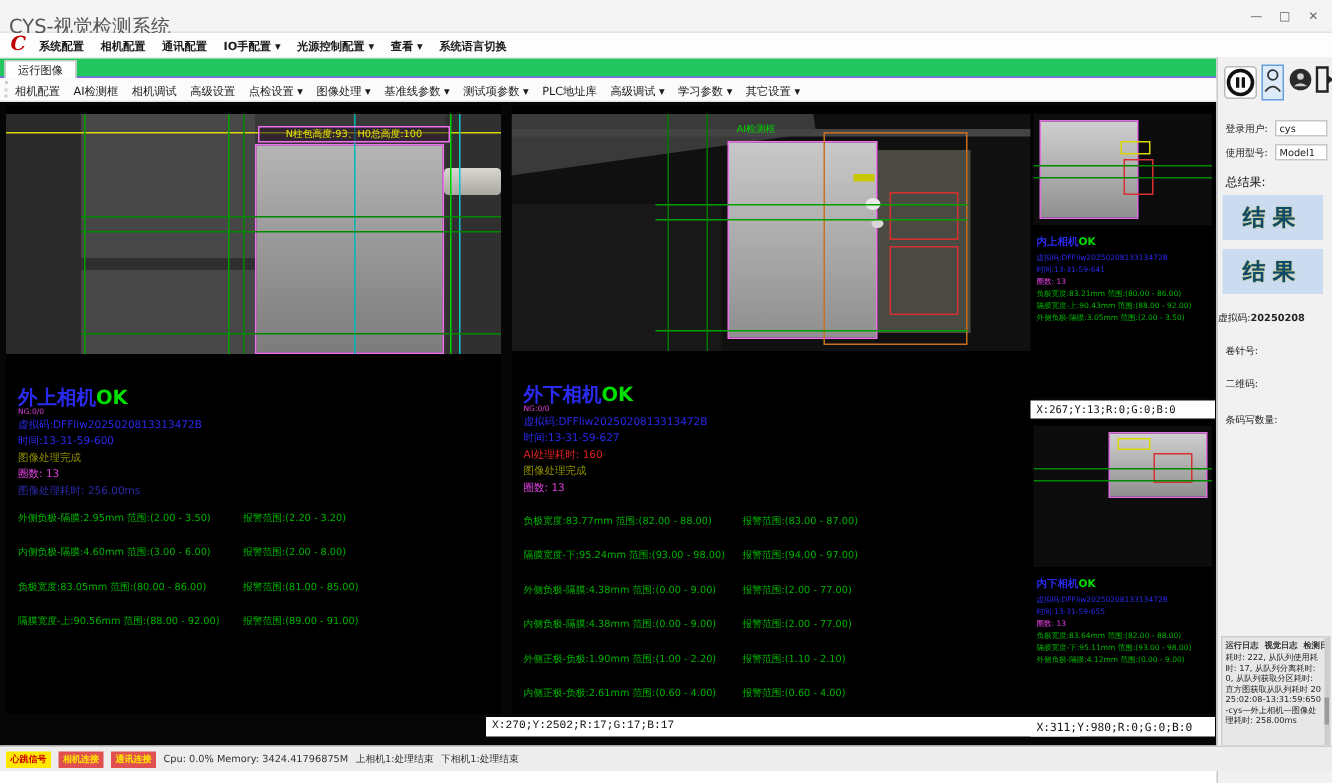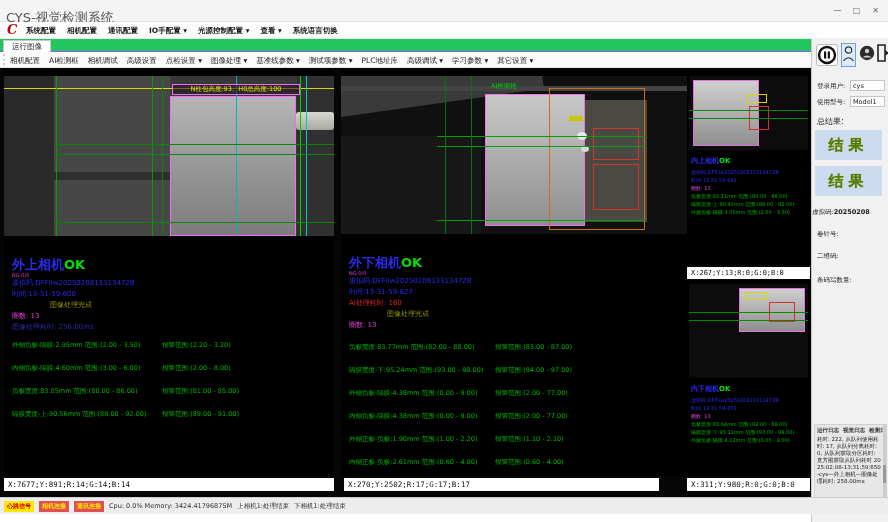--- a/index.html
+++ b/index.html
@@ -31,31 +31,31 @@
   .main-bg { left:0; top:68px; width:811px; height:446px; background:#060606; }
 
   .panel { background:#000; overflow:hidden; }
   .p-left   { left:4px;   top:70px;  width:330px; height:406px; }
   .p-mid    { left:341px; top:70px;  width:348px; height:406px; }
   .p-rt     { left:687px; top:70px;  width:123px; height:195px; }
   .p-rb     { left:687px; top:280px; width:123px; height:196px; }
 
   .coord-strip { background:#ffffff; font-family:"DejaVu Sans Mono", monospace; font-size:7.5px; color:#111; padding:2px 0 0 4px; }
   .cs-left { left:4px;   top:478px; width:330px; height:13px; }
-  .cs-mid  { left:344px; top:478px; width:315px; height:13px; }
+  .cs-mid  { left:324px; top:478px; width:396px; height:13px;font-family:Liberation Mono, monospace; }
   .cs-rt   { left:687px; top:267px; width:123px; height:12px; }
   .cs-rb   { left:687px; top:478px; width:123px; height:13px; }
 
   .cam-line { white-space:nowrap; }
   .cam-name { color:#2a2af0; font-weight:bold; font-size:13px; }
   .cam-ok   { color:#00e000; font-weight:bold; font-size:13px; }
   .ng-tiny  { font-size:5px; color:#e040e0; margin-top:-2px; }
   .info-line { font-size:7px; line-height:11px; white-space:nowrap; }
   .c-blue  { color:#2a2aee; }
-  .c-olive { color:#8f8f00;margin-left:38px; }
+  .c-olive { color:#8f8f00; }
   .c-mag   { color:#e040e0; }
   .c-navy  { color:#2a2aa8; }
   .c-red   { color:#e02020; }
   .meas-row { display:flex; height:23px; align-items:center; }
   .meas-txt { font-size:6.5px; color:#00b400; white-space:nowrap; }
   .mw-left { width:150px; } .mw-mid { width:146px; }
   .tiny-line { font-size:5px; line-height:8px; color:#00b400; white-space:nowrap; }
   .tl-blue { color:#2a2aee; } .tl-mag { color:#e040e0; }
   .thumb-cam { font-size:7px; font-weight:bold; white-space:nowrap; }
   .thumb-cam .n { color:#2a2af0; } .thumb-cam .k { color:#00e000; }
@@ -63,21 +63,21 @@
   
   .scene { position:absolute; overflow:hidden; }
   .ol { position:absolute; }
 
   
   .sidebar { left:811px; top:38px; width:77px; height:484px; background:#f1f1f1; border-left:1px solid #c8c8c8; }
   .sb-btn { position:absolute; cursor:default; }
   .sb-label { font-size:6.5px; color:#222; white-space:nowrap; }
   .sb-input { position:absolute; background:#fff; border:1px solid #c6c6c6; font-size:6.5px; color:#222; padding:1px 2px; width:35px; height:11px; }
   .total-label { font-size:8px; color:#111; }
-  .result-box { position:absolute; left:3px; width:67px; height:30px; background:#ccdcf0; color:#4d7c0f; font-size:15px; font-weight:bold; letter-spacing:5px; text-align:center; line-height:30px; text-shadow:0 0 1px #b0a000; }
+  .result-box { position:absolute; left:3px; width:67px; height:30px; background:#ccdcf0; color:#0c4a6e; font-size:15px; font-weight:bold; letter-spacing:5px; text-align:center; line-height:30px; text-shadow:0 0 1px #b0a000; }
   .log-box { position:absolute; left:2px; top:386px; width:73px; height:74px; background:#e7e7e7; border:1px solid #d0d0d0; overflow:hidden; }
   .log-tabs { display:flex; gap:4px; padding:2px 2px 1px 2px; }
   .log-tab { font-size:5.5px; font-weight:bold; color:#333; white-space:nowrap; }
   .log-text { font-size:5.5px; line-height:7px; color:#222; padding:1px 5px 2px 2px; word-break:break-all; }
   .log-scroll { position:absolute; right:0; top:0; width:3px; height:100%; background:#cdcdcd; }
   .log-thumb { position:absolute; right:0; top:40px; width:3px; height:18px; background:#9a9a9a; }
 
   
   .statusbar { left:0; top:497px; width:888px; height:17px; background:#ededed; border-top:1px solid #cccccc; display:flex; align-items:center; padding-left:4px; gap:5px; }
   .badge { font-size:6px; font-weight:bold; padding:1px 3px; white-space:nowrap; }
@@ -177,21 +177,20 @@
       <div class="meas-row">
           <span class="meas-txt mw-left">负极宽度:83.05mm 范围:(80.00 - 86.00)</span>
           <span class="meas-txt">报警范围:(81.00 - 85.00)</span>
         </div>
       <div class="meas-row">
           <span class="meas-txt mw-left">隔膜宽度-上:90.56mm 范围:(88.00 - 92.00)</span>
           <span class="meas-txt">报警范围:(89.00 - 91.00)</span>
         </div>
     </div>
   </div>
-  <div class="abs coord-strip cs-left">X:7677;Y:891;R:14;G:14;B:14</div>
 
   <div class="abs panel p-mid">
     <div class="scene" style="left:0;top:6px;width:348px;height:158px;background:#101010;">
       <div class="ol" style="left:-20px;top:-30px;width:220px;height:58px;background:#3a3a3a;transform:rotate(-8deg);"></div>
       <div class="ol" style="left:0;top:10px;width:348px;height:5px;background:#444;"></div>
       <div class="ol" style="left:0;top:60px;width:140px;height:98px;background:#181818;"></div>
       <div class="ol" style="left:244px;top:24px;width:62px;height:122px;background:#4a4a42;"></div>
       <div class="ol" style="left:144px;top:18px;width:100px;height:132px;background:linear-gradient(180deg,#c8c8c8,#8f8f8f);border:1px solid #f070f0;"></div>
       <div class="ol" style="left:208px;top:12px;width:96px;height:142px;border:1px solid #c87020;"></div>
       <div class="ol" style="left:252px;top:52px;width:46px;height:32px;border:1px solid #d83030;"></div>

